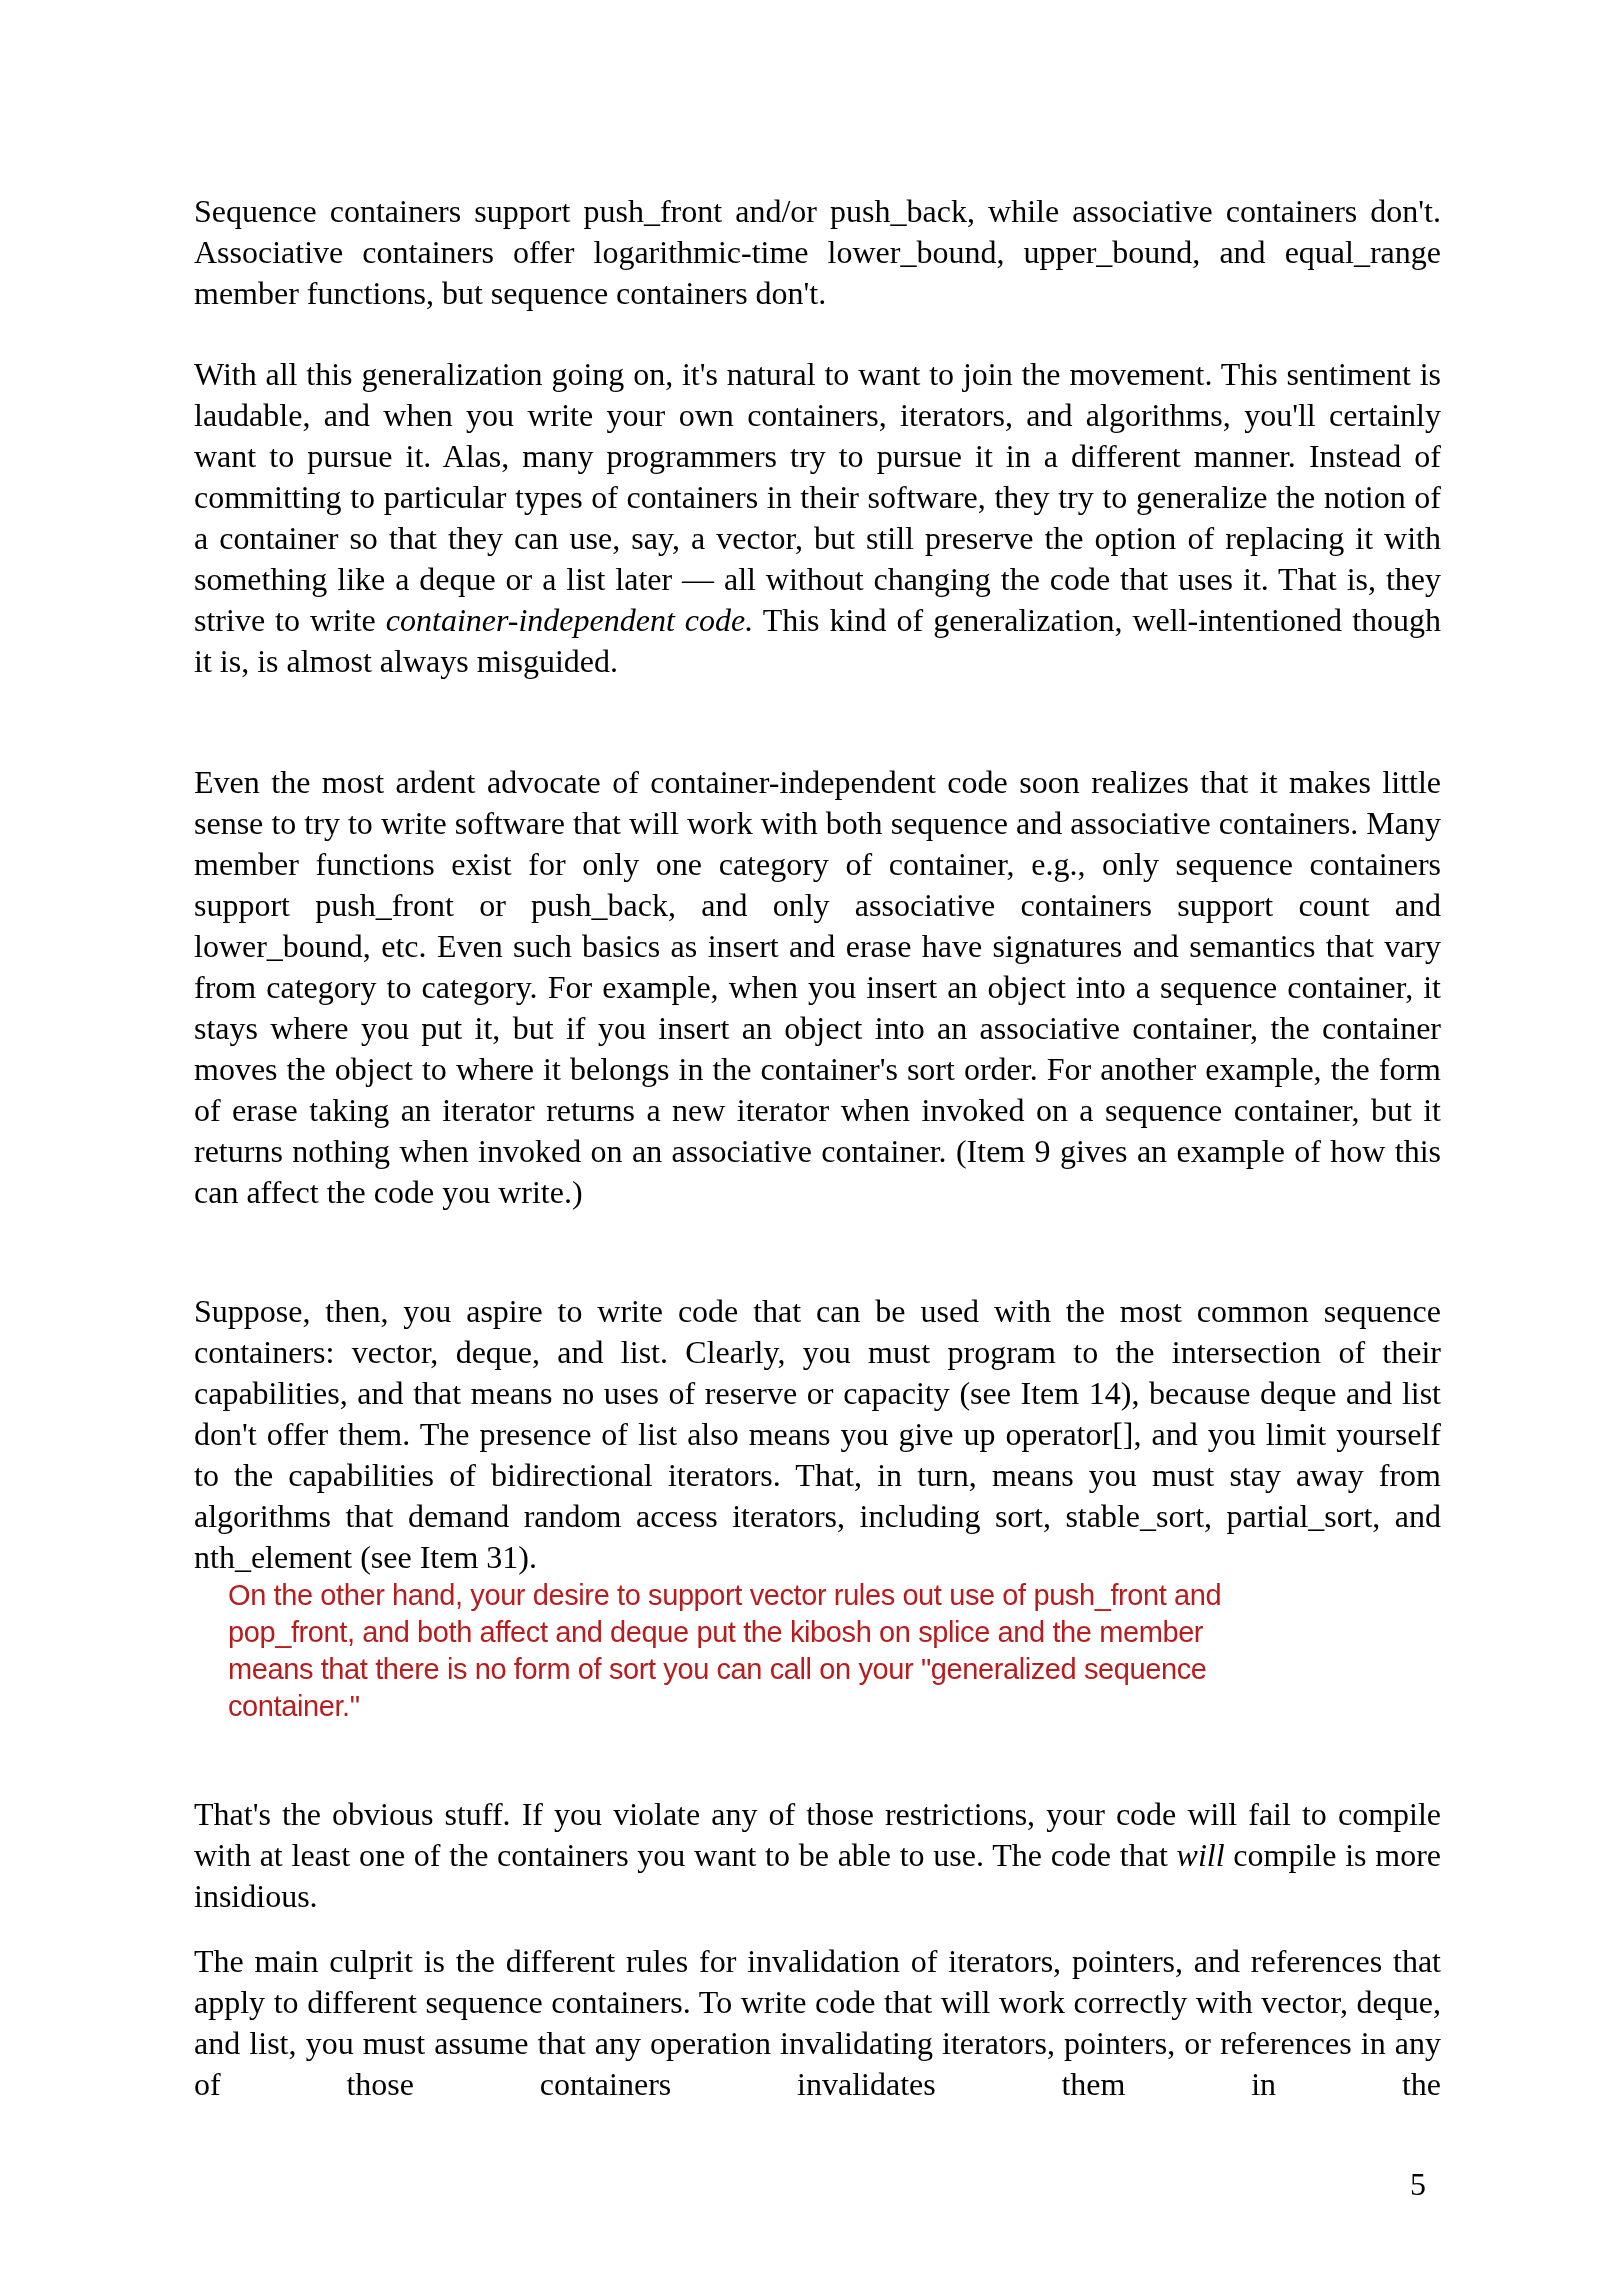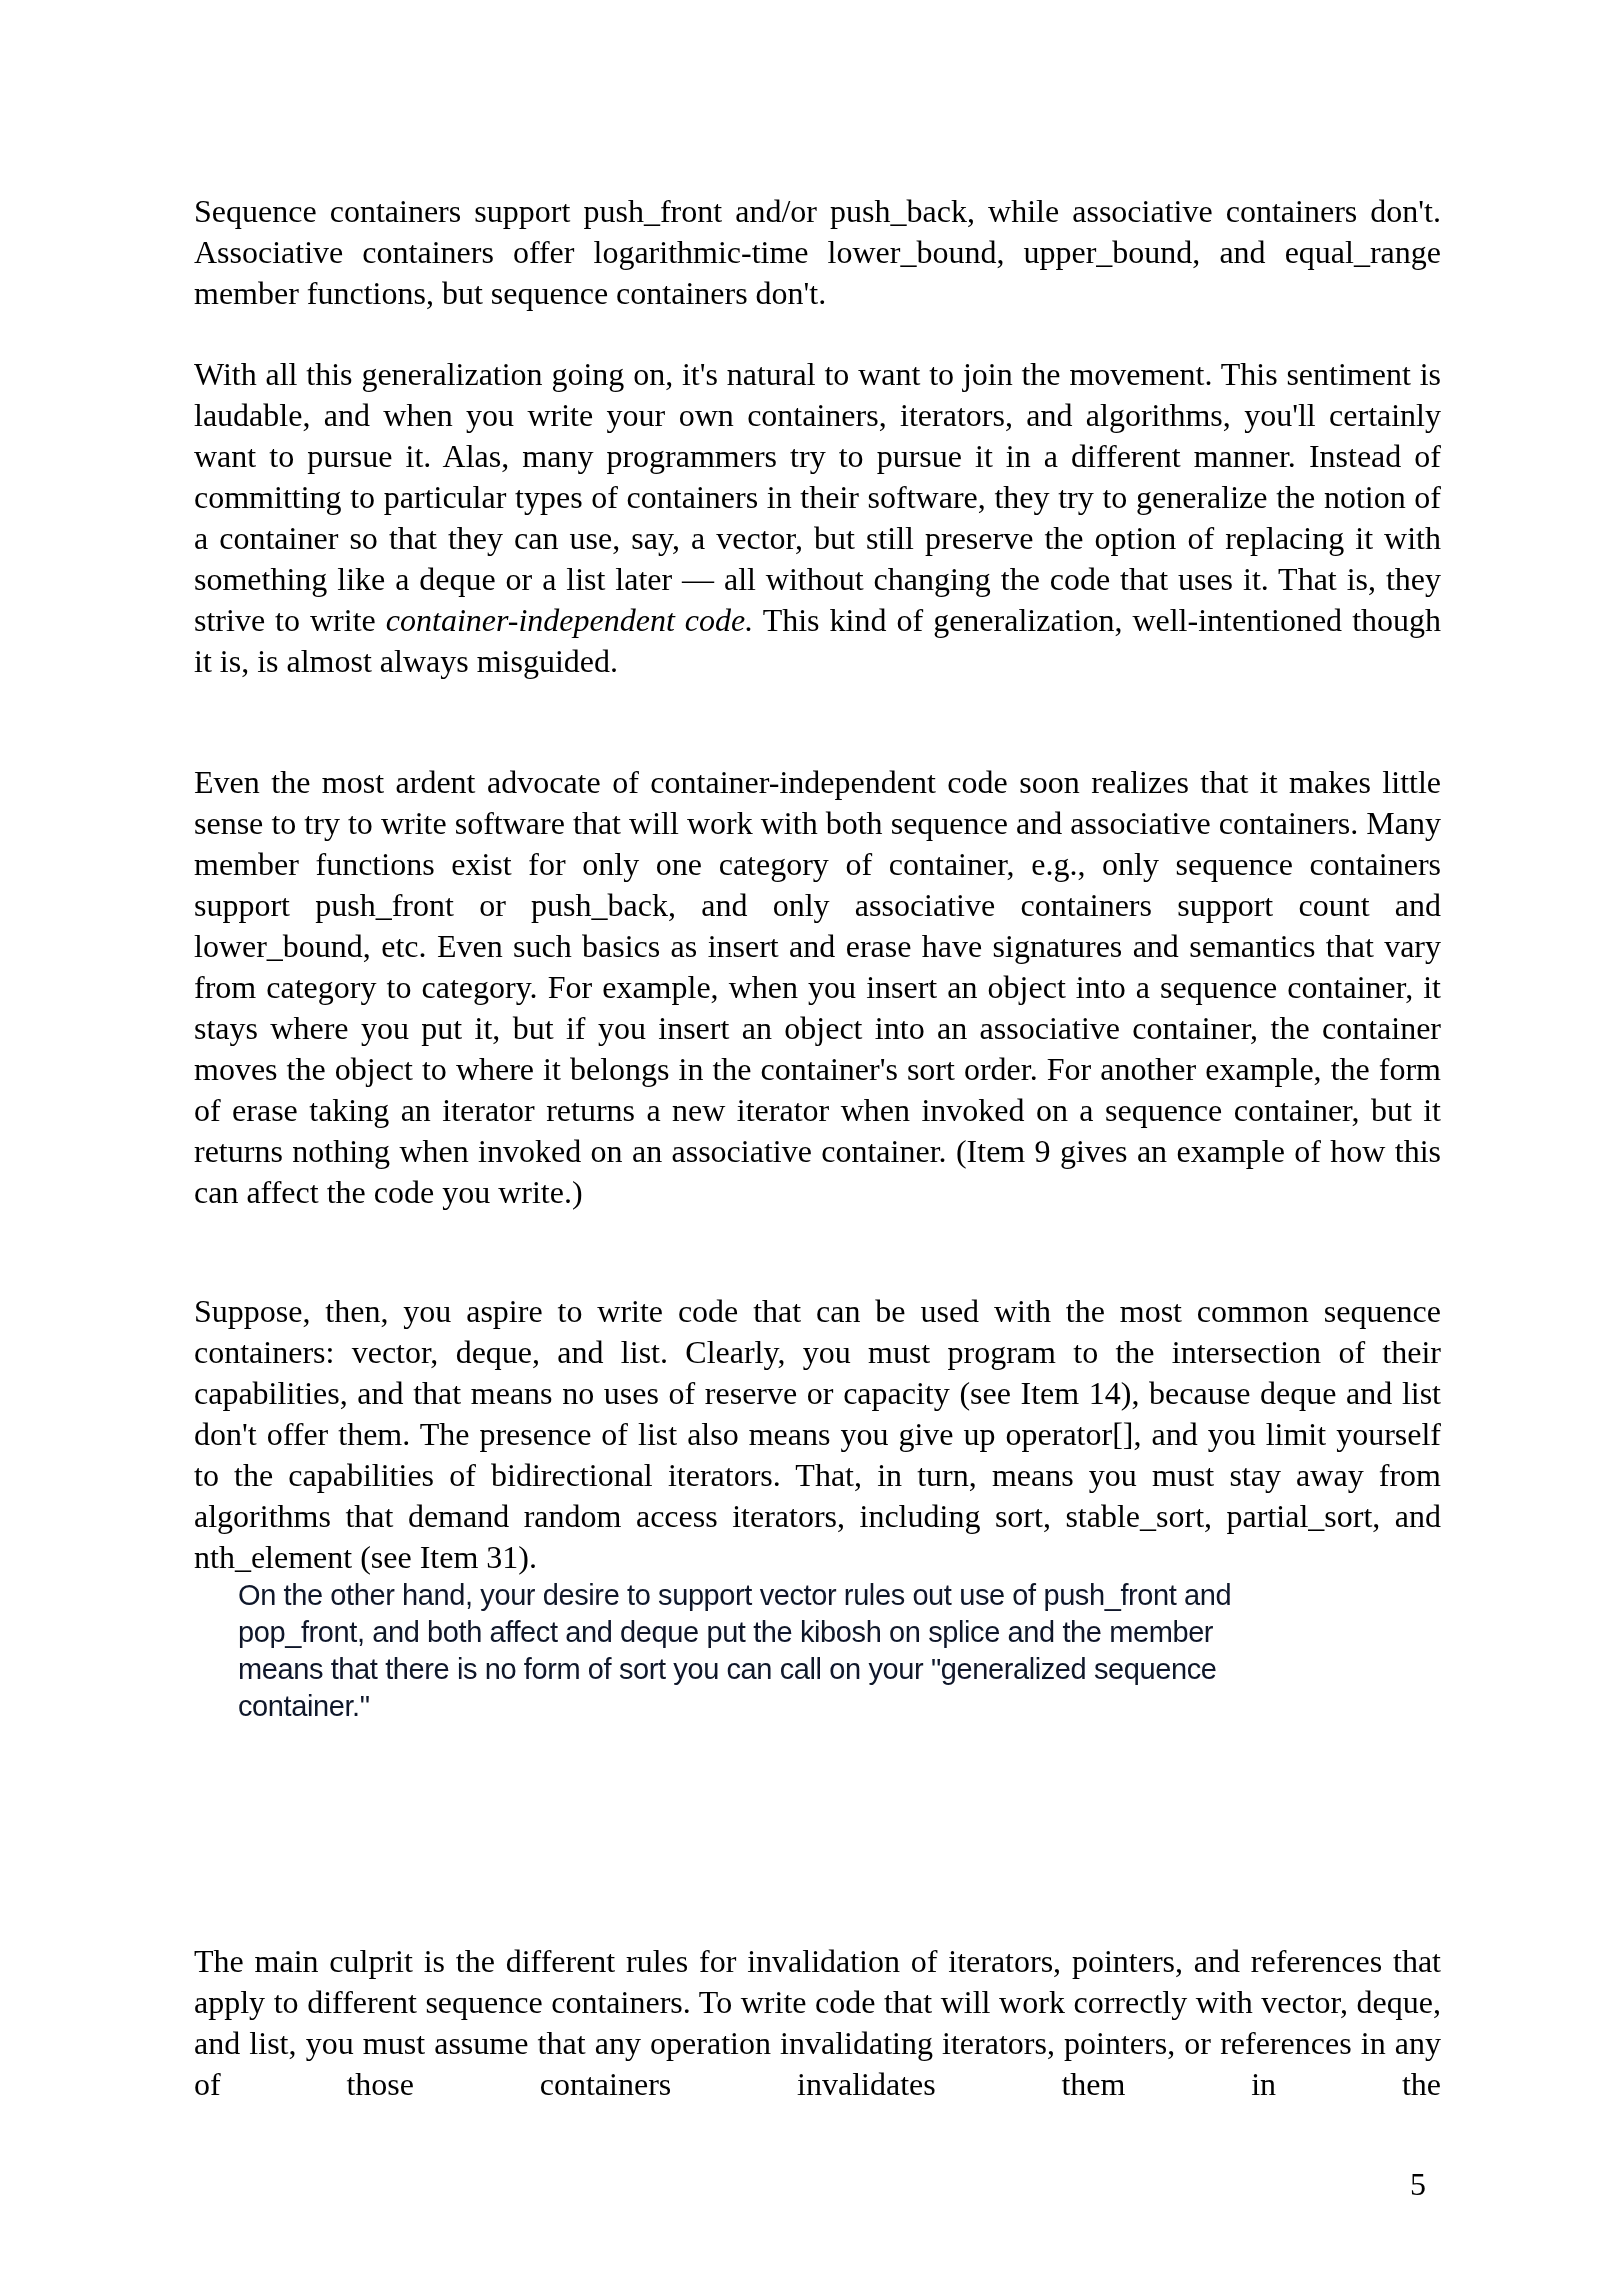--- a/index.html
+++ b/index.html
@@ -11,26 +11,26 @@
     width: 1247px;
     font-family: "Liberation Serif", "DejaVu Serif", serif;
     font-size: 32px;
     line-height: 41px;
     color: #000;
     text-align: justify;
     margin: 0;
   }
   .sans-para {
     position: absolute;
-    left: 238px;
+    left: 228px;
     width: 1178px;
     font-family: "Liberation Sans", "DejaVu Sans", sans-serif;
     font-size: 29px;
     line-height: 37px;
-    color: #0f172a;
+    color: #b91c1c;
     text-align: left;
     margin: 0;
     letter-spacing: -0.4px;
   }
   em { }
   .page-number {
     position: absolute;
     left: 1410px;
     top: 2165px;
     font-family: "Liberation Serif", "DejaVu Serif", serif;
@@ -52,19 +52,20 @@
 
   <p class="serif-para" style="top:1291px;">Suppose, then, you aspire to write code that can be used with the most common sequence containers: vector, deque, and list. Clearly, you must program to the intersection of their capabilities, and that means no uses of reserve or capacity (see Item 14), because deque and list don't offer them. The presence of list also means you give up operator[], and you limit yourself to the capabilities of bidirectional iterators. That, in turn, means you must stay away from algorithms that demand random access iterators, including sort, stable_sort, partial_sort, and nth_element (see Item 31).</p>
 
   <div class="sans-para" style="top:1577px;">
     <div>On the other hand, your desire to support vector rules out use of push_front and</div>
     <div>pop_front, and both affect and deque put the kibosh on splice and the member</div>
     <div>means that there is no form of sort you can call on your "generalized sequence</div>
     <div>container."</div>
   </div>
 
+  <p class="serif-para" style="top:1794px;"><span>That's the obvious stuff. If you violate any of those restrictions, your code will fail to compile with at least one of the containers you want to be able to use. The code that </span><em>will</em><span> compile is more insidious.</span></p>
 
   <p class="serif-para" style="top:1941px; text-align-last: justify;">The main culprit is the different rules for invalidation of iterators, pointers, and references that apply to different sequence containers. To write code that will work correctly with vector, deque, and list, you must assume that any operation invalidating iterators, pointers, or references in any of those containers invalidates them in the</p>
 
   <div class="page-number">5</div>
 
 </div>
 
 
 </body></html>

